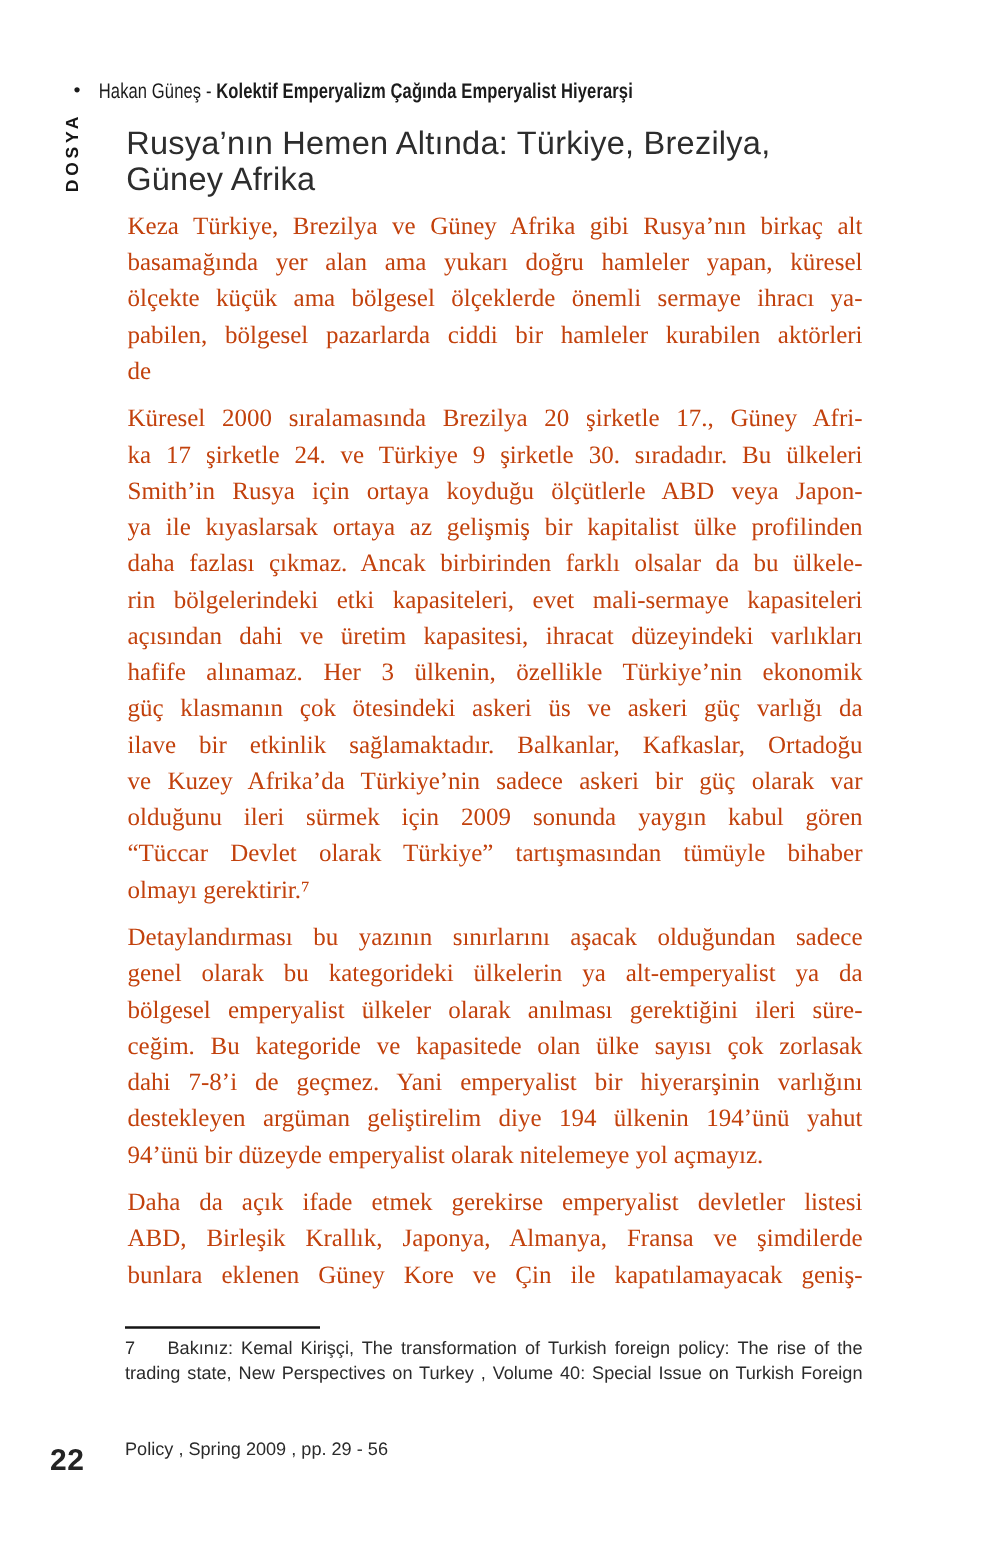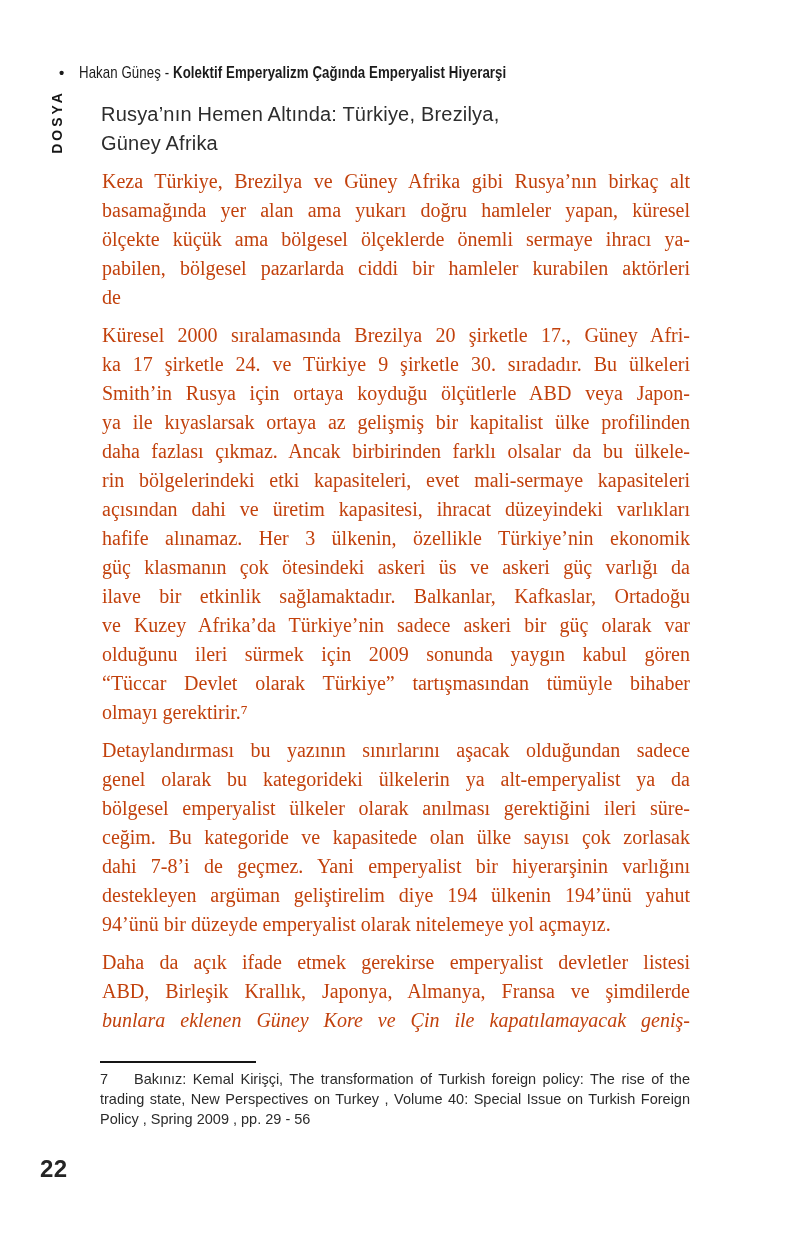--- a/index.html
+++ b/index.html
@@ -61,38 +61,38 @@
     left: 102px; top: 167px;
     width: 588px;
     font-family: "Liberation Serif", "DejaVu Serif", serif;
     font-size: 20px;
     line-height: 29px;
     color: #c2410c;
   }
   .para { margin: 0 0 9px 0; }
   .tline { text-align: justify; text-align-last: justify; }
   .para .tline:last-child { text-align-last: left; }
-  .para.fill-last .tline:last-child { text-align-last: justify; font-style: italic; }
+  .para.fill-last .tline:last-child { text-align-last: justify; }
 
   
   .fn-rule {
     position: absolute;
     left: 100px; top: 1061px;
     width: 156px; height: 2px;
     background: #151515;
   }
   .footnote {
     position: absolute;
     left: 100px; top: 1069px;
     width: 590px;
     font-size: 14.5px;
     line-height: 20px;
     color: #2b2b2b;
   }
-  .footnote .tline:last-child { text-align-last: left; }
+  .footnote .tline:last-child { text-align-last: left; margin-top: 41px; }
 
   
   .page-number {
     position: absolute;
     left: 40px; top: 1155px;
     font-size: 24px;
     font-weight: 700;
     color: #242424;
     letter-spacing: 0.5px;
   }
@@ -103,21 +103,21 @@
 <div class="page">
 
   <span class="runhead-bullet">•</span>
 
   <div class="runhead">
     <span class="author">Hakan Güneş</span><span class="sep"> - </span><span class="title">Kolektif Emperyalizm Çağında Emperyalist Hiyerarşi</span>
   </div>
 
   <div class="dosya">DOSYA</div>
 
-  <h1 class="heading" style="margin:0; font-size:20px;">
+  <h1 class="heading" style="margin:0; font-size:26px;">
     <div>Rusya’nın Hemen Altında: Türkiye, Brezilya,</div>
     <div>Güney Afrika</div>
   </h1>
 
   <main class="body-col">
     <div class="para">
         <div class="tline">Keza Türkiye, Brezilya ve Güney Afrika gibi Rusya’nın birkaç alt</div>
         <div class="tline">basamağında yer alan ama yukarı doğru hamleler yapan, küresel</div>
         <div class="tline">ölçekte küçük ama bölgesel ölçeklerde önemli sermaye ihracı ya-</div>
         <div class="tline">pabilen, bölgesel pazarlarda ciddi bir hamleler kurabilen aktörleri</div>

